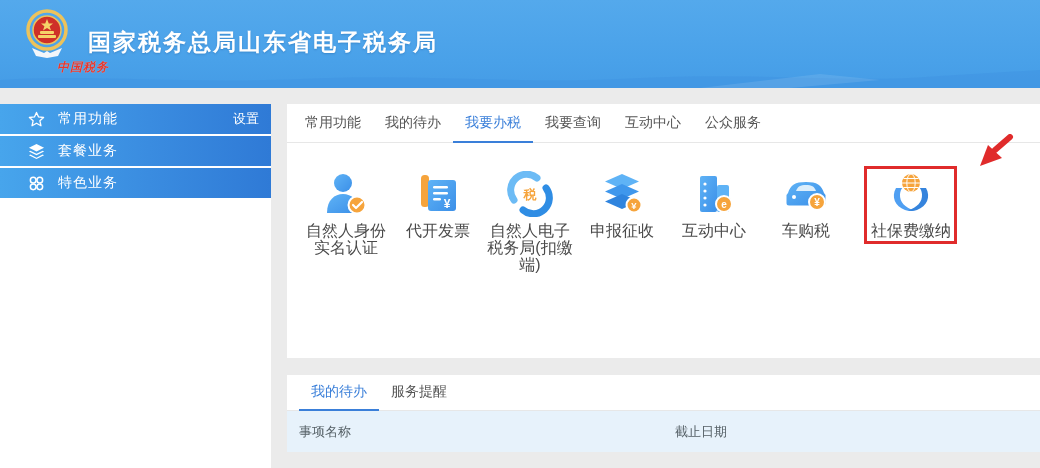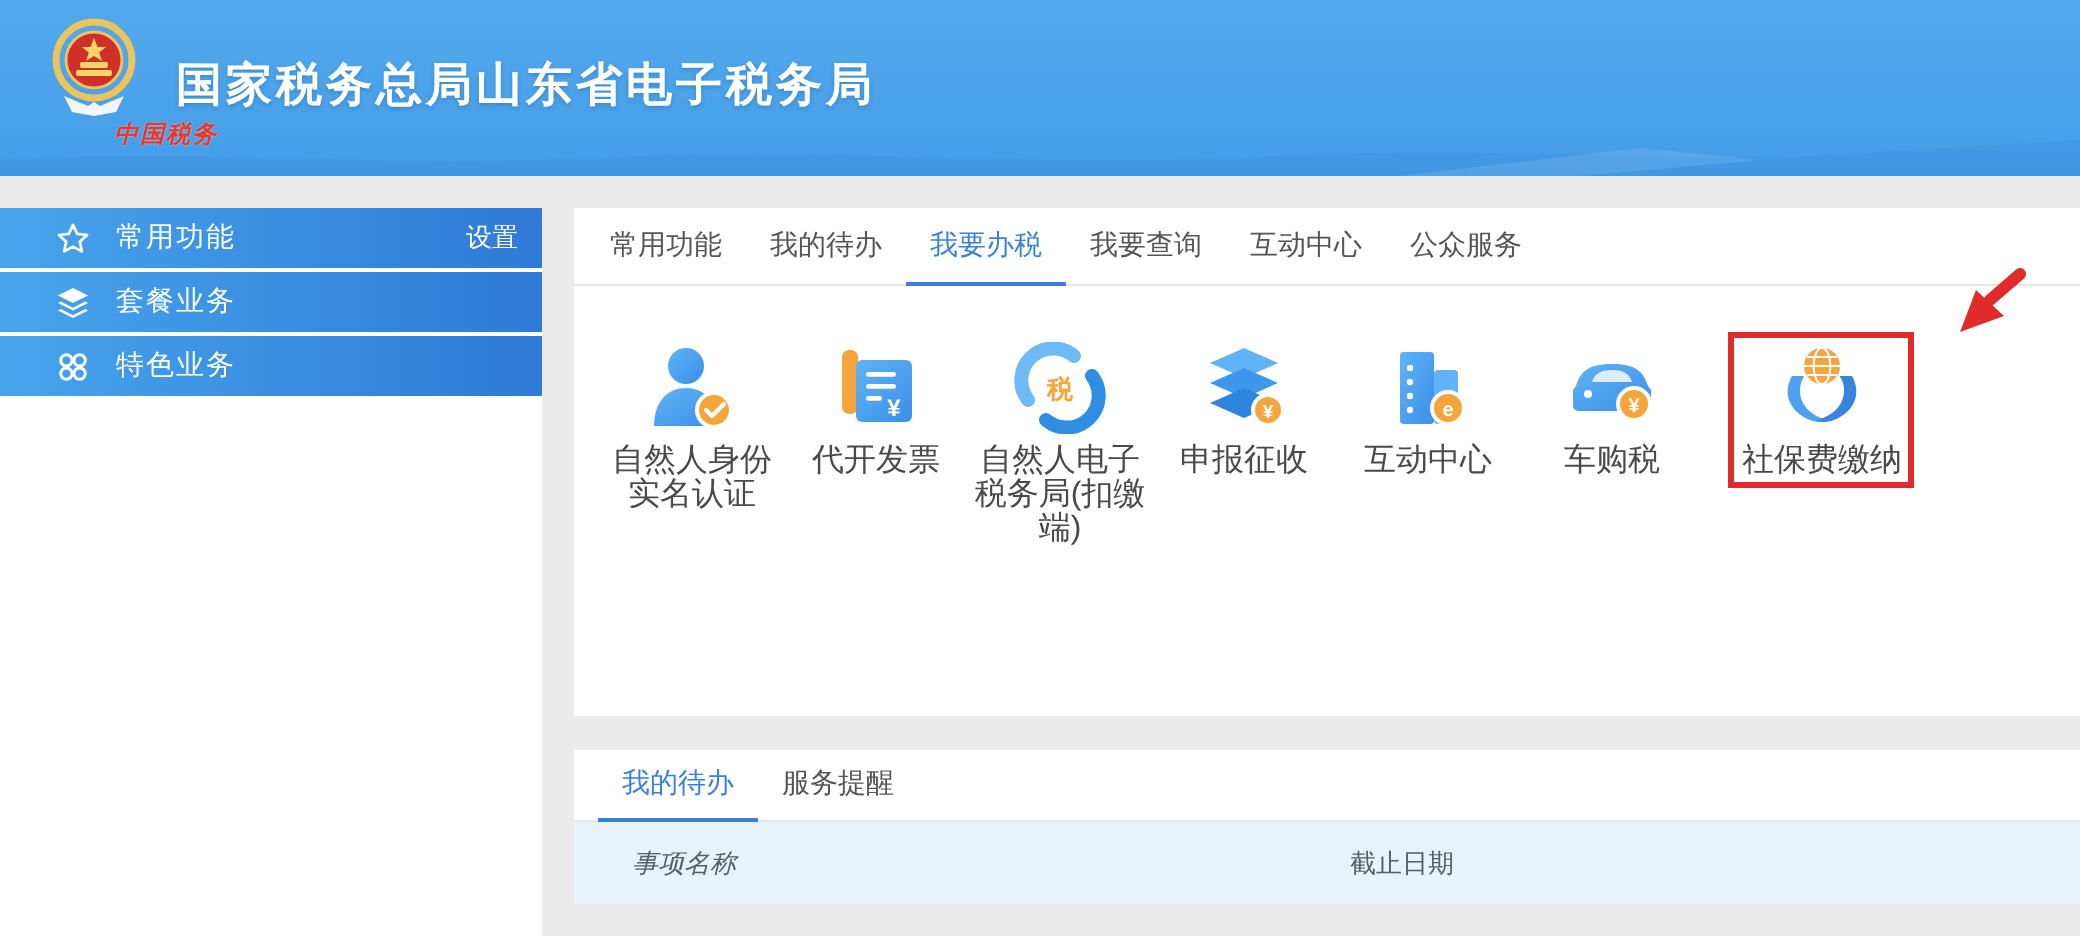--- a/index.html
+++ b/index.html
@@ -46,21 +46,21 @@
   .service svg.s-pic { width:48px; height:46px; }
   .service-label { margin-top:5px; font-size:16px; color:#4a4a4a; text-align:center;
                    line-height:17px; white-space:pre-line; }
   .red-box { position:absolute; left:-3px; top:-5px; width:93px; height:78px;
              border:3px solid #e02b2b; pointer-events:none; }
   .red-arrow { position:absolute; left:972px; top:134px; width:42px; height:38px; }
 
   
   .thead { height:41px; background:#e7f2fb; display:flex; align-items:center;
            font-size:13px; color:#556066; }
-  .th-name { padding-left:29px; width:388px;font-style:italic; }
+  .th-name { padding-left:12px; width:388px; }
   .th-date { }
 </style>
 </head>
 <body>
 
 <div class="page">
 
   <div class="header">
     <svg class="mountains" viewBox="0 0 1040 26" preserveAspectRatio="none">
       <path d="M0,26 L0,18 C90,12 180,22 300,17 C420,11 520,23 640,16 C760,10 850,22 940,14 L1040,8 L1040,26 Z" fill="#3f94e2" opacity="0.55"></path>

